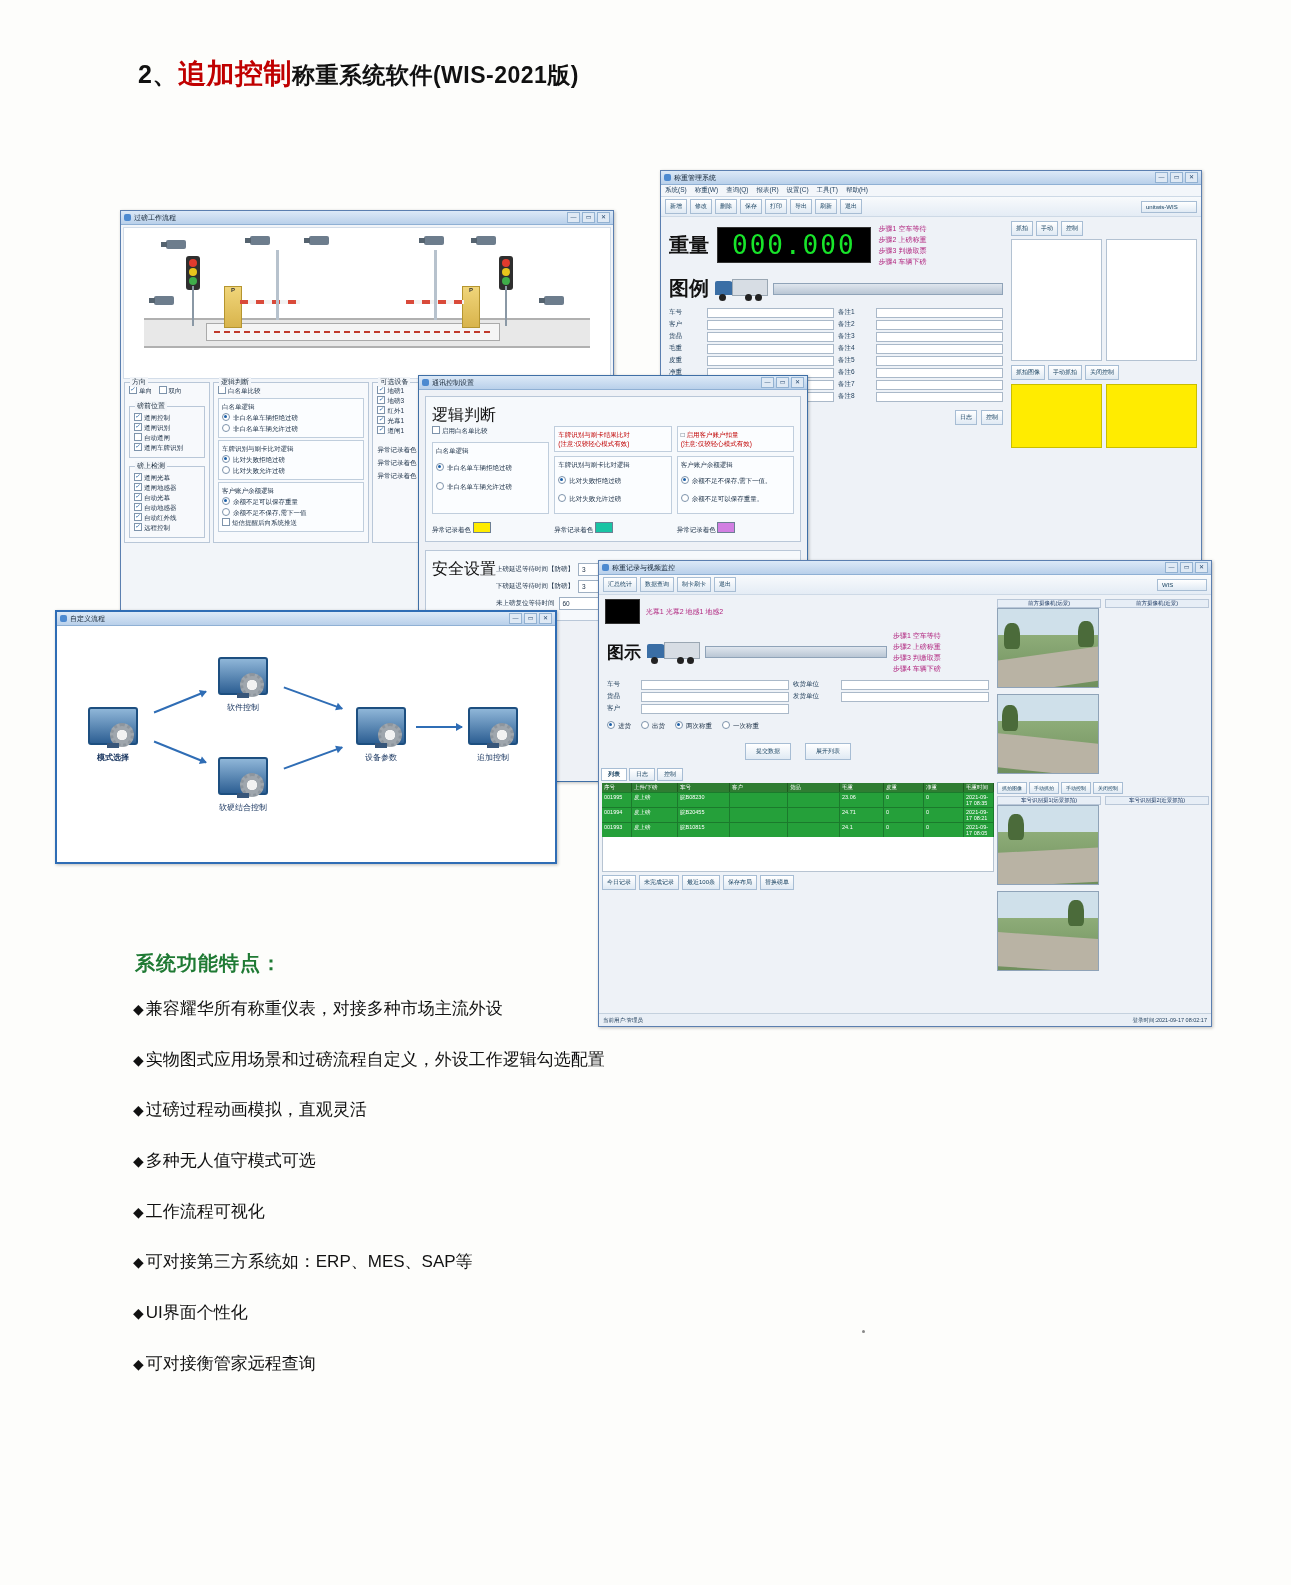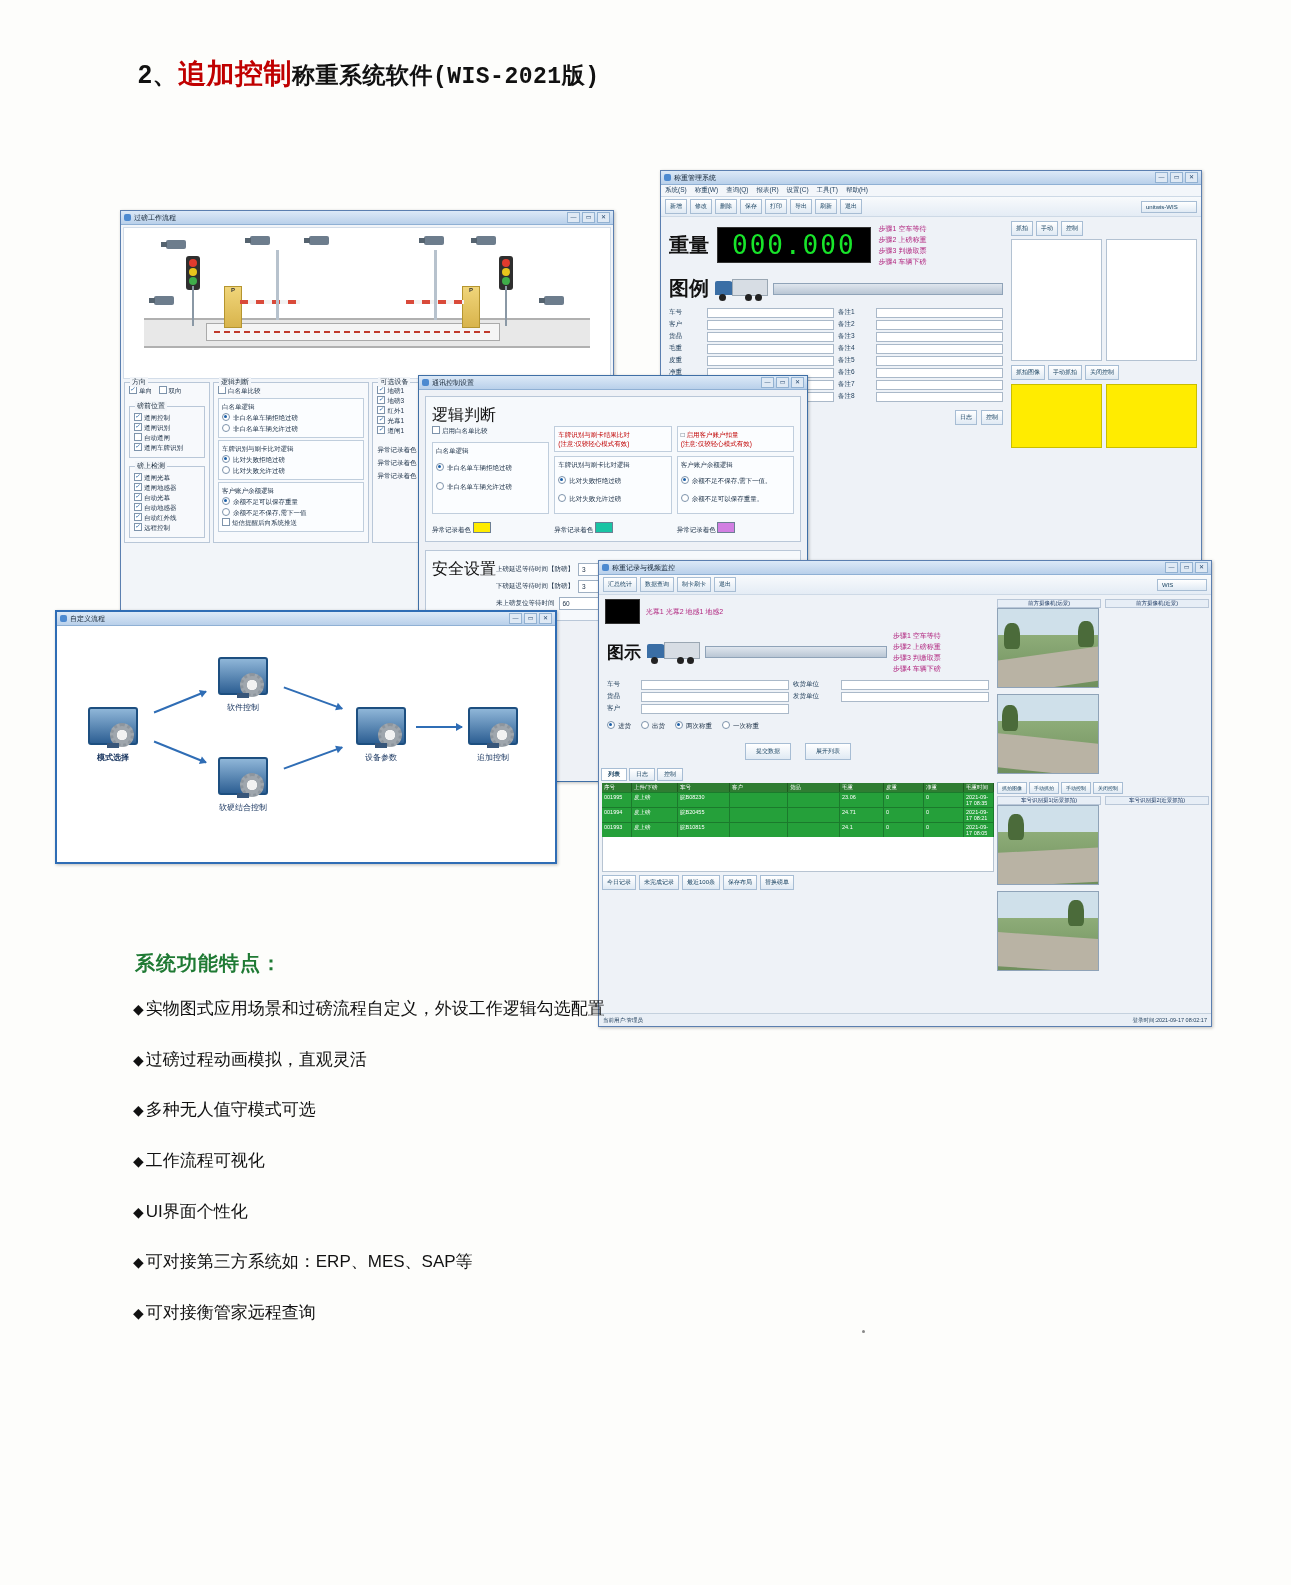--- a/index.html
+++ b/index.html
@@ -14,21 +14,21 @@
   .page{position:relative;width:1291px;height:1585px;}
 
   
   .heading{
     position:absolute;left:138px;top:55px;
     font-size:25px;font-weight:bold;letter-spacing:0.5px;
     white-space:nowrap;
   }
   .heading .num{color:#111;font-weight:bold;}
   .heading .red{color:#c00000;font-size:28px;font-weight:bold;}
-  .heading .rest{color:#111;font-size:23px;font-weight:bold;font-family:Liberation Mono, monospace;}
+  .heading .rest{color:#111;font-size:23px;font-weight:bold;}
 
   
   .collage{position:absolute;left:0;top:140px;width:1291px;height:780px;}
 
   .win{
     position:absolute;background:#eef1f5;
     border:1px solid #5b7fb0;
     box-shadow:1px 1px 3px rgba(0,0,0,.25);
     overflow:hidden;
   }
@@ -711,23 +711,24 @@
       <div style="position:absolute;left:0;right:0;bottom:0;height:12px;background:#e9eff6;border-top:1px solid #c4d1de;display:flex;justify-content:space-between;font-size:5.5px;color:#23415e;padding:0 4px;align-items:center;">
         <span>当前用户:管理员</span>
         <span>登录时间:2021-09-17 08:02:17</span>
       </div>
     </div>
 
   </div>
 
   <div class="featTitle">系统功能特点：</div>
   <div class="featList">
+    <div class="featItem"><span class="dia">◆</span><span>兼容耀华所有称重仪表，对接多种市场主流外设</span></div>
     <div class="featItem"><span class="dia">◆</span><span>实物图式应用场景和过磅流程自定义，外设工作逻辑勾选配置</span></div>
     <div class="featItem"><span class="dia">◆</span><span>过磅过程动画模拟，直观灵活</span></div>
     <div class="featItem"><span class="dia">◆</span><span>多种无人值守模式可选</span></div>
     <div class="featItem"><span class="dia">◆</span><span>工作流程可视化</span></div>
+    <div class="featItem"><span class="dia">◆</span><span>可对接第三方系统如：ERP、MES、SAP等</span></div>
     <div class="featItem"><span class="dia">◆</span><span>UI界面个性化</span></div>
-    <div class="featItem"><span class="dia">◆</span><span>可对接第三方系统如：ERP、MES、SAP等</span></div>
     <div class="featItem"><span class="dia">◆</span><span>可对接衡管家远程查询</span></div>
   </div>
 
   <div class="dot"></div>
 </div>
 
 </body></html>

